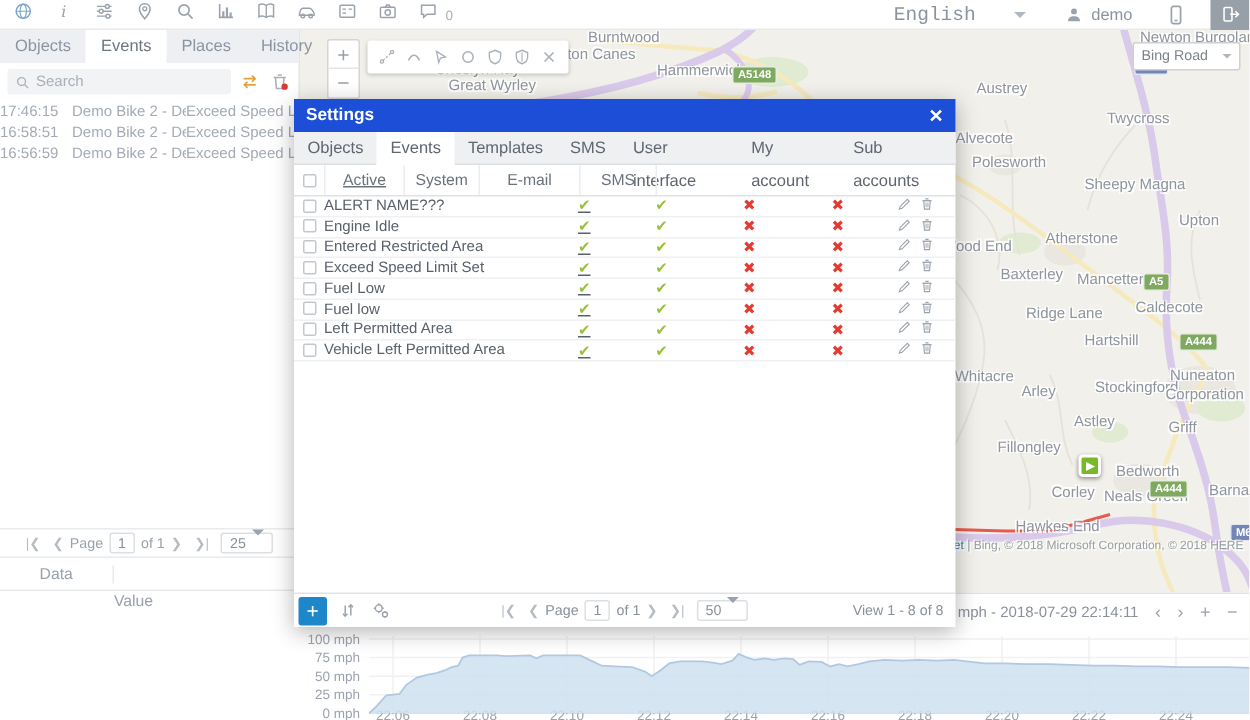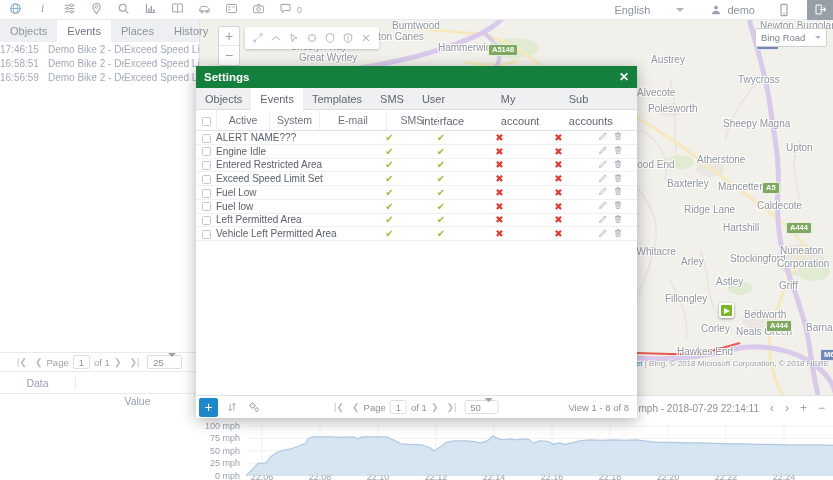--- a/index.html
+++ b/index.html
@@ -6,21 +6,21 @@
   body { font-family: "Liberation Sans", sans-serif; background: #fff; }
   #screen { position: relative; width: 833px; height: 480px; overflow: hidden; background: #fff; }
 
   
   .topbar { position: absolute; left: 0; top: 0; width: 833px; height: 20px; background: #fff;
     border-bottom: 1px solid #e9e9e9; display: flex; align-items: center; z-index: 50; padding-left: 8px; }
   .tb-icon { width: 14px; height: 14px; margin-right: 13px; display: inline-flex; align-items: center; justify-content: center; cursor: pointer; }
   .tb-icon svg { width: 13px; height: 13px; }
   .chat-count { font-size: 9px; color: #a9b0b8; margin-left: -8px; margin-right: 10px; }
   .tb-right { margin-left: auto; display: flex; align-items: center; height: 100%; }
-  .lang-select { display: flex; align-items: center; font-size: 11px; color: #8b949e; margin-right: 26px; cursor: pointer; }
+  .lang-select { display: flex; align-items: center; font-size: 13px; color: #8b949e; margin-right: 26px; cursor: pointer; font-family: Liberation Mono, monospace; }
   .user-chip { display: flex; align-items: center; font-size: 11px; color: #8b949e; margin-right: 22px; cursor: pointer; }
   .user-chip svg { width: 12px; height: 12px; margin-right: 5px; }
   .phone-btn { width: 14px; height: 14px; margin-right: 16px; cursor: pointer; }
   .logout-btn { width: 26px; height: 20px; background: #97a0a8; display: flex; align-items: center; justify-content: center; cursor: pointer; }
   .caret-d { width: 0; height: 0; border-left: 4px solid transparent; border-right: 4px solid transparent;
     border-top: 4px solid #b0b7bd; margin-left: 26px; }
 
   
   .map { position: absolute; left: 200px; top: 20px; width: 633px; height: 375px; background: #f1f0ea; overflow: hidden; z-index: 1; }
   .map svg.roads { position: absolute; left: 0; top: 0; }
@@ -72,35 +72,35 @@
   .sort-caret { display: inline-block; width: 0; height: 0; border-left: 3px solid transparent; border-right: 3px solid transparent; margin-left: 3px; vertical-align: middle; }
   .sort-down { border-top: 3.5px solid #aab1ba; }
   .sort-up { border-bottom: 3.5px solid #8a929c; }
   .lp-pagination { position: absolute; left: 0; top: 332px; width: 100%; height: 20px; border-top: 1px solid #e8eaec;
     border-bottom: 1px solid #e8eaec; display: flex; align-items: center; justify-content: center; font-size: 9.5px; color: #9aa2ac; }
   .pg-btn { margin: 0 4px; color: #b6bcc4; cursor: pointer; font-size: 9px; }
   .pg-box { border: 1px solid #dcdfe2; border-radius: 2px; padding: 0 5px; height: 14px; line-height: 13px; margin: 0 4px; color: #8a919b; background: #fff; }
   .lp-datahead { position: absolute; left: 0; top: 352px; width: 100%; height: 22px; display: flex; align-items: center;
     border-bottom: 1px solid #e8eaec; font-size: 10.5px; color: #98a1ad; }
   .lp-datahead .dh-data { width: 76px; text-align: center; border-right: 1px solid #e8eaec; }
-  .lp-datahead .dh-value { flex: 1; text-align: center; margin-top: 37px; }
+  .lp-datahead .dh-value { flex: 1; text-align: left; margin-top: 37px; }
 
   
   .modal { position: absolute; left: 196px; top: 66px; width: 441px; height: 352px; background: #fff;
     box-shadow: 0 3px 14px rgba(0,0,0,.3); z-index: 40; }
-  .m-title { height: 22px; background: #15803d; color: #fff; display: flex; align-items: center; padding: 0 8px;
+  .m-title { height: 22px; background: #1d4ed8; color: #fff; display: flex; align-items: center; padding: 0 8px;
     font-size: 11.5px; font-weight: bold; }
   .m-close { margin-left: auto; font-size: 12px; cursor: pointer; font-weight: bold; }
   .m-tabs { height: 22px; background: #eef0f2; border-bottom: 1px solid #dcdfe2; display: flex; }
   .m-tab { padding: 0 9px; line-height: 22px; font-size: 11px; color: #5f6670; cursor: pointer; }
   .m-tab.active { background: #fff; border-bottom: 1px solid #fff; margin-bottom: -1px; }
   .m-thead { display: flex; height: 21px; align-items: center; font-size: 10.5px; color: #6a727c; border-bottom: 1px solid #dfe2e5; }
   .m-thead > div { text-align: center; border-left: 1px solid #eceef0; height: 100%; line-height: 21px; }
   .m-thead > div:first-child { border-left: 0; }
-  .mc-cb { width: 20px; } .mc-name { width: 147px; } .mc-active { width: 53px; } .mc-system { width: 50px; }
+  .mc-cb { width: 20px; } .mc-name { width: 147px; } .mc-active { width: 53px; text-decoration: underline; } .mc-system { width: 50px; }
   .mc-email { width: 67px; } .mc-sms { width: 51px; } .mc-act { width: 53px; }
   .m-row { display: flex; height: 13.75px; align-items: center; font-size: 10px; color: #59616b; border-bottom: 1px solid #eef0f2; cursor: pointer; }
   .m-row .mc-name { text-align: left; white-space: nowrap; overflow: hidden; }
   .m-row > div { text-align: center; }
   .checkbox { display: inline-block; width: 9px; height: 9px; border: 1px solid #c3c8cd; border-radius: 1.5px; background: #fff; vertical-align: middle; cursor: pointer; }
   .mark-check { color: #97c13c; font-size: 10px; }
   .mark-cross { color: #e23b32; font-size: 10px; }
   .row-act { display: inline-flex; gap: 5px; align-items: center; }
   .row-act svg { width: 10px; height: 10px; cursor: pointer; }
   .m-footer { position: absolute; left: 0; bottom: 0; width: 100%; height: 23px; border-top: 1px solid #e0e3e6;
@@ -351,20 +351,45 @@
     </div>
   </div>
 
   <div class="left-panel">
     <div class="lp-tabs" id="lp-tabs">
         <div class="lp-tab">Objects</div>
         <div class="lp-tab active">Events</div>
         <div class="lp-tab">Places</div>
         <div class="lp-tab">History</div>
       </div>
+    <div class="lp-search">
+      <div class="search-box">
+        <svg viewBox="0 0 16 16">
+            <circle cx="7" cy="7" r="4.2" stroke="#a9b0b8" fill="none" stroke-width="1.4"></circle>
+            <line x1="10.2" y1="10.2" x2="14" y2="14" stroke="#a9b0b8" stroke-width="1.4"></line>
+          </svg>
+        <input placeholder="Search" style="">
+      </div>
+      <div class="lp-ic">
+        <svg viewBox="0 0 16 16">
+            <path d="M3 5.5 H12" stroke="#e2a23b" fill="none" stroke-width="1.4"></path>
+            <path d="M9.8 3 L12.4 5.5 L9.8 8" stroke="#e2a23b" fill="none" stroke-width="1.4"></path>
+            <path d="M13 10.5 H4" stroke="#e2a23b" fill="none" stroke-width="1.4"></path>
+            <path d="M6.2 8 L3.6 10.5 L6.2 13" stroke="#e2a23b" fill="none" stroke-width="1.4"></path>
+          </svg>
+      </div>
+      <div class="lp-ic">
+        <svg viewBox="0 0 16 16">
+            <line x1="3" y1="4.5" x2="13" y2="4.5" stroke="#a9b0b8" stroke-width="1.3"></line>
+            <line x1="6.3" y1="2.5" x2="9.7" y2="2.5" stroke="#a9b0b8" stroke-width="1.3"></line>
+            <path d="M4.5 4.5 L5.3 13.5 H10.7 L11.5 4.5" stroke="#a9b0b8" fill="none" stroke-width="1.3"></path>
+            <circle cx="12" cy="12" r="2.6" fill="#d23b32"></circle>
+          </svg>
+      </div>
+    </div>
     <div id="lp-rows">
         <div class="lp-row">
           <div class="col-time">17:46:15</div>
           <div class="col-obj">Demo Bike 2 - Deutsc</div>
           <div class="col-ev">Exceed Speed Limit Set</div>
         </div>
         <div class="lp-row">
           <div class="col-time">16:58:51</div>
           <div class="col-obj">Demo Bike 2 - Deutsc</div>
           <div class="col-ev">Exceed Speed Limit Set</div>

